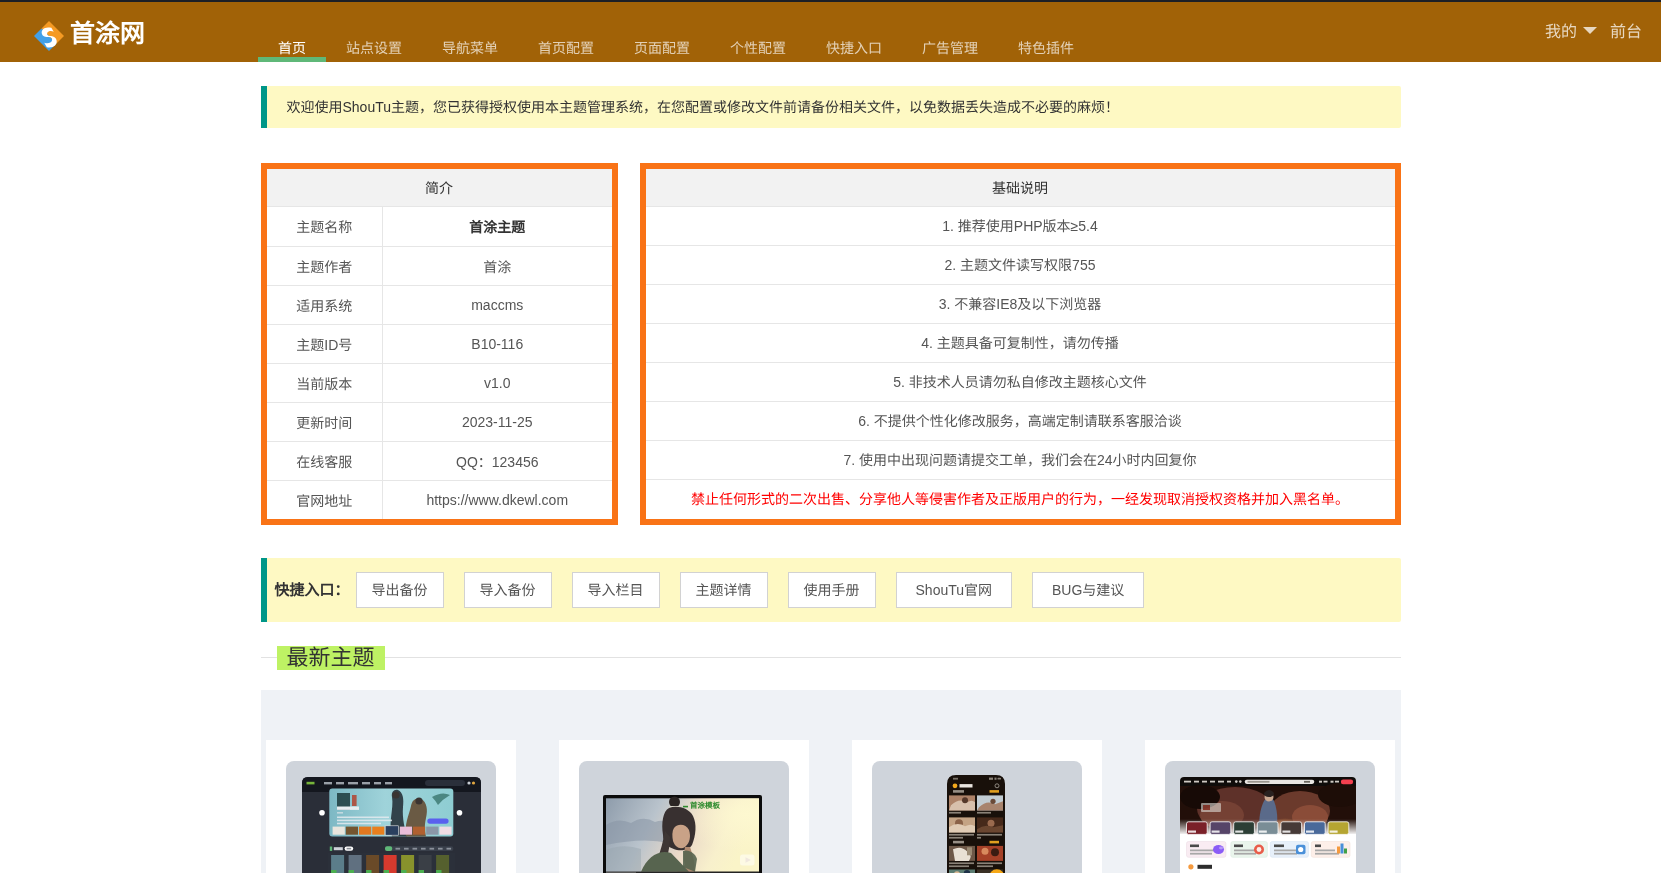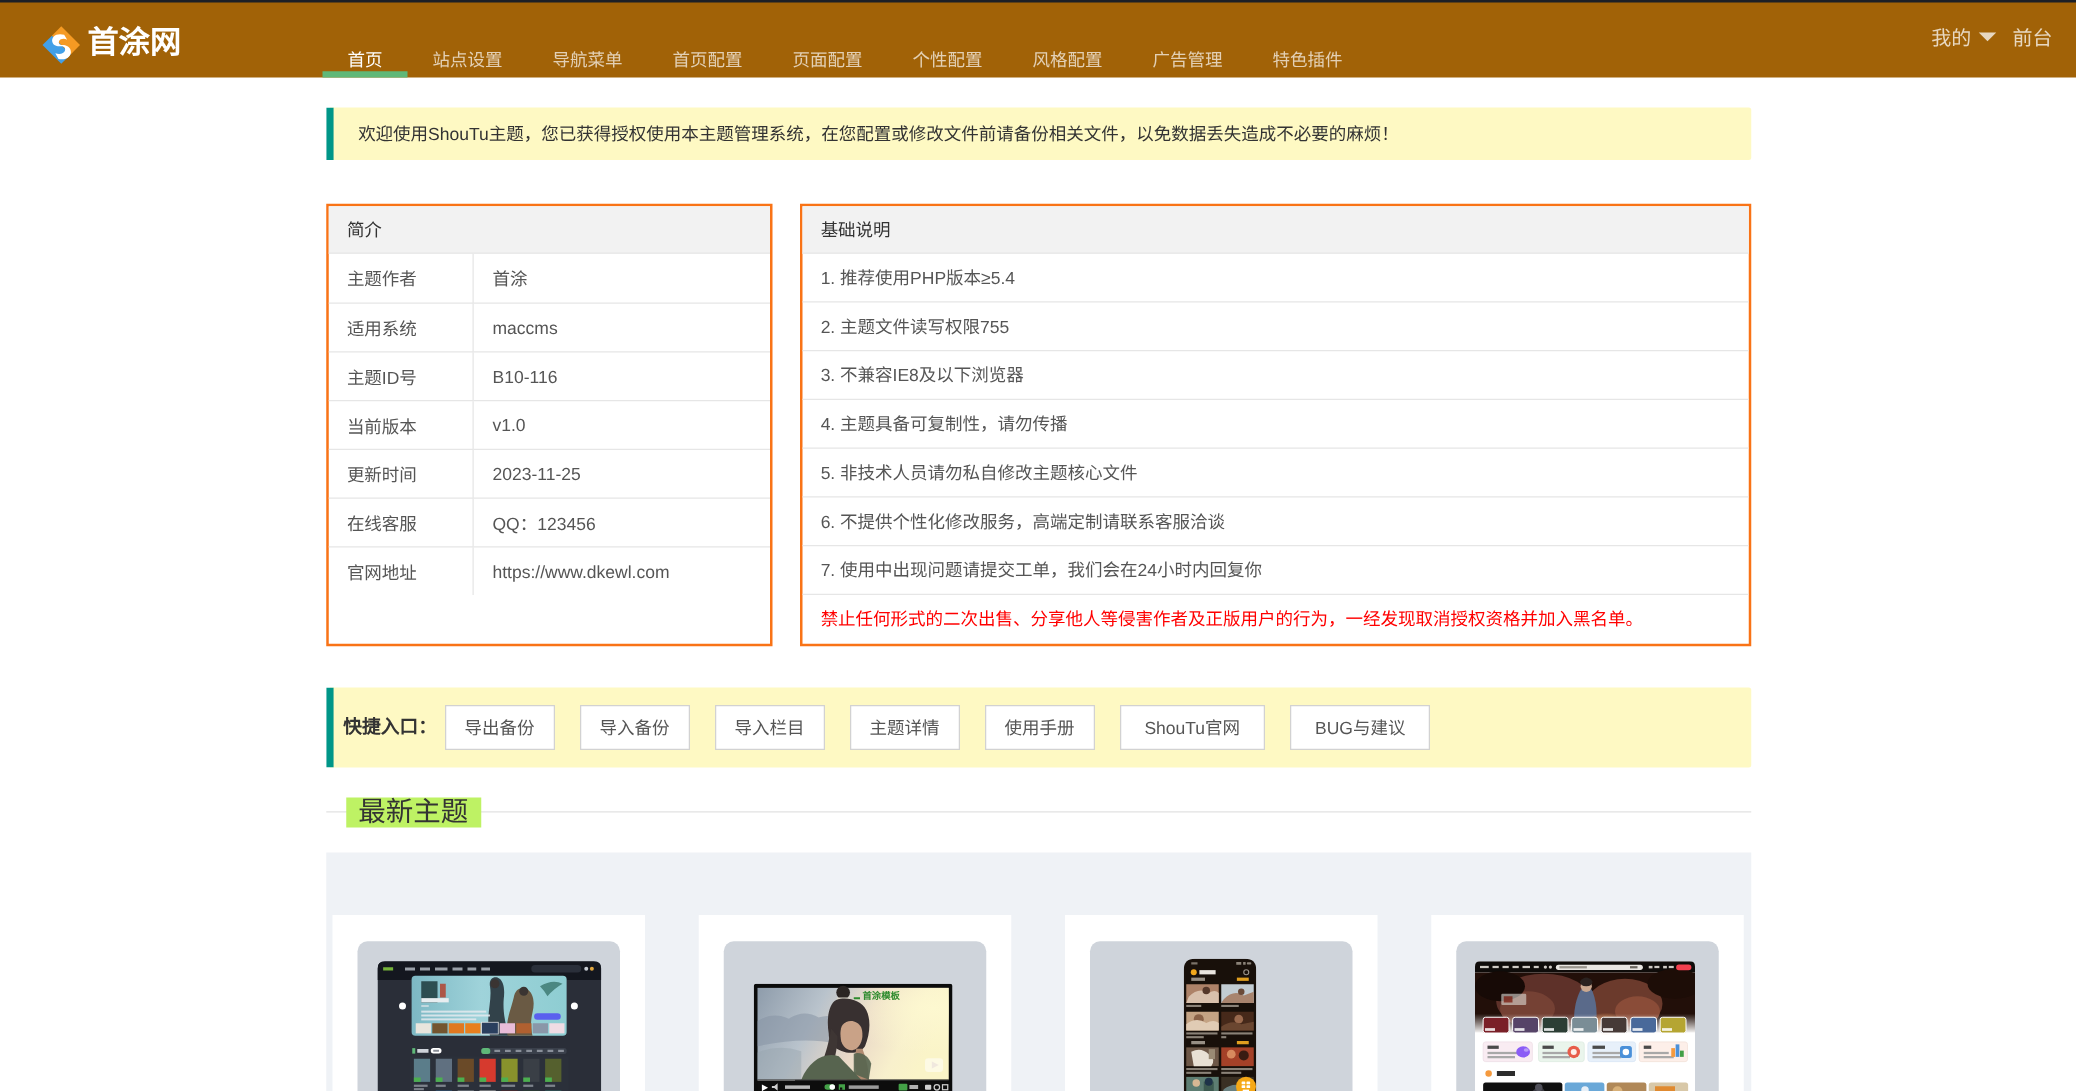--- a/index.html
+++ b/index.html
@@ -16,21 +16,21 @@
 .menu li.active:after { content:""; position:absolute; left:0; right:0; bottom:0; height:5px; background:#5FB878; }
 .nav-right { position:absolute; right:19px; top:0; height:60px; display:flex; }
 .nav-right span { height:48px; line-height:60px; font-size:16px; color:rgba(255,255,255,.75); }
 .nav-right span + span { margin-left:13px; }
 .caret { display:inline-block; width:0; height:0; border:7px solid transparent; border-top-color:rgba(255,255,255,.75); vertical-align:middle; margin-left:6px; margin-top:2px; }
 
 .container { width:1140px; margin:0 auto; }
 .quote { margin-top:24px; border-left:6px solid #009688; background:#fef9c3; padding:10px 20px; font-size:14px; line-height:22px; color:#333; border-radius:0 2px 2px 0; }
 
 .row { display:flex; margin-top:35px; }
-.panel { border:2px solid #f97316; }
+.panel { border:6px solid #f97316;text-align:center; }
 .panel-l { width:357px; margin-right:22px; }
 .panel-r { flex:1; }
 .panel .hd { background:#f2f2f2; height:38px; line-height:38px; padding:0 15px; font-size:14px; color:#333; border-bottom:1px solid #e6e6e6; }
 table.info { width:100%; border-collapse:collapse; }
 table.info td { height:39px; font-size:14px; color:#555; padding:0 15px; border-bottom:1px solid #e6e6e6; }
 table.info tr:last-child td { border-bottom:none; }
 table.info td.lbl { width:116px; border-right:1px solid #e6e6e6; }
 table.info td.b { font-weight:bold; color:#333; }
 ul.notes { list-style:none; }
 ul.notes li { height:39px; line-height:38px; padding:0 15px; font-size:14px; color:#555; border-bottom:1px solid #e6e6e6; }
@@ -63,36 +63,40 @@
     </div>
     <div class="logo-text">首涂网</div>
   </div>
   <ul class="menu">
     <li class="active">首页</li>
     <li>站点设置</li>
     <li>导航菜单</li>
     <li>首页配置</li>
     <li>页面配置</li>
     <li>个性配置</li>
-    <li>风格配置</li>
+    <li>快捷入口</li>
     <li>广告管理</li>
     <li>特色插件</li>
   </ul>
   <div class="nav-right">
     <span>我的<i class="caret"></i></span>
     <span>前台</span>
   </div>
 </div>
 <div class="container">
   <div class="quote">欢迎使用ShouTu主题，您已获得授权使用本主题管理系统，在您配置或修改文件前请备份相关文件，以免数据丢失造成不必要的麻烦！</div>
   <div class="row">
     <div class="panel panel-l">
       <div class="hd">简介</div>
       <table class="info">
         <tbody>
+            <tr>
+              <td class="lbl">主题名称</td>
+              <td class="b">首涂主题</td>
+            </tr>
         <tr>
               <td class="lbl">主题作者</td>
               <td>首涂</td>
             </tr>
         <tr>
               <td class="lbl">适用系统</td>
               <td>maccms</td>
             </tr>
         <tr>
               <td class="lbl">主题ID号</td>

